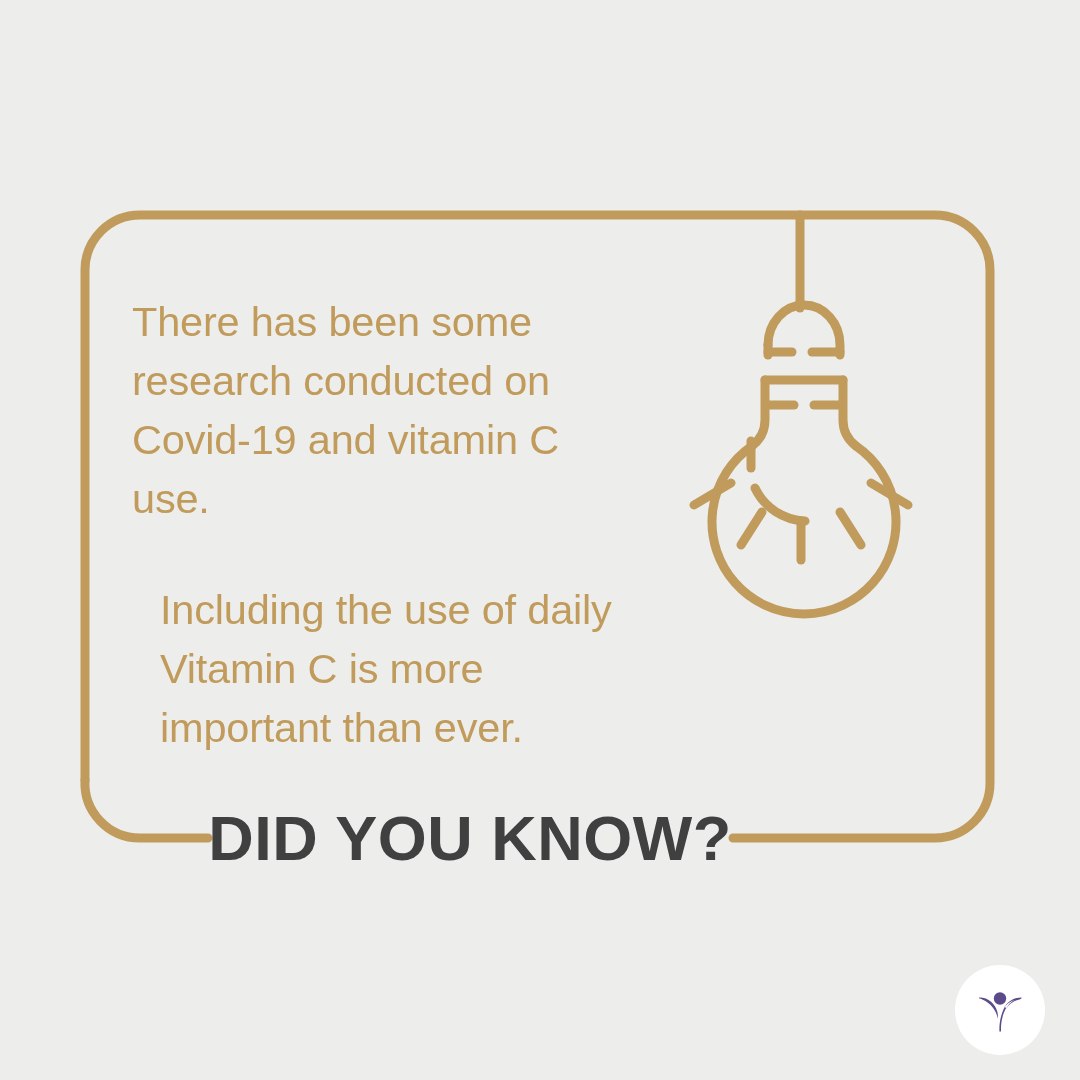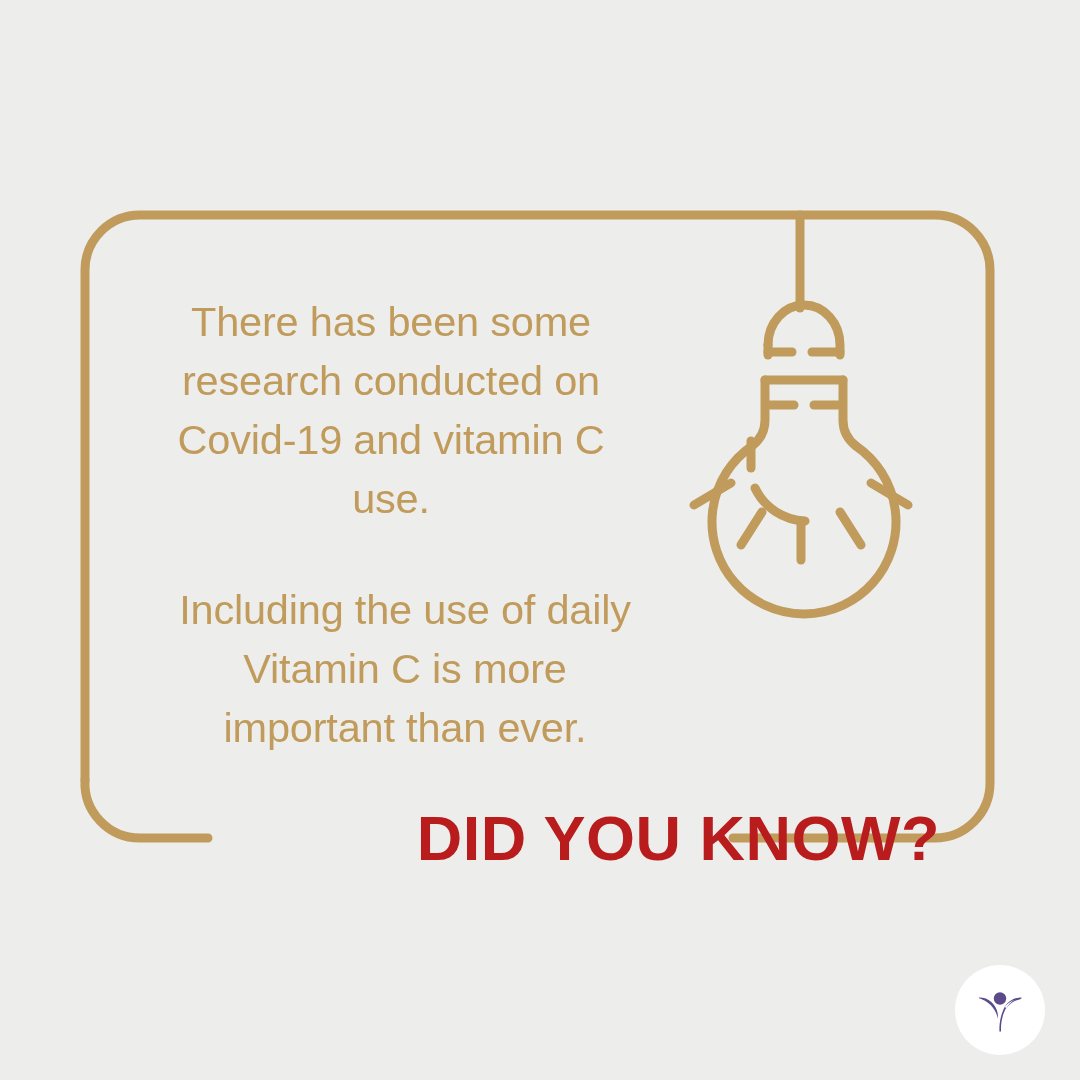--- a/index.html
+++ b/index.html
@@ -29,24 +29,23 @@
     left: 0;
     top: 0;
     width: 1080px;
     height: 1080px;
     pointer-events: none;
   }
 
   
   .copy-block {
     position: absolute;
-    left: 146px;
+    left: 132px;
     top: 292px;
     width: 490px;
-    text-align: center;
   }
   .paragraph {
     color: #C09B5B;
     font-family: "Liberation Sans", sans-serif;
     font-size: 41.5px;
     line-height: 59px;
     font-weight: 400;
     letter-spacing: -0.2px;
     margin: 0;
     white-space: pre-line;
@@ -55,22 +54,22 @@
     margin-top: 52px;
     margin-left: 28px;
   }
 
   
   .headline {
     position: absolute;
     left: 0;
     top: 802px;
     width: 940px;
-    text-align: right;
-    color: #b91c1c;
+    text-align: center;
+    color: #404040;
     font-family: "Liberation Sans Narrow", "Liberation Sans", sans-serif;
     font-size: 63px;
     font-weight: 700;
     letter-spacing: 0.5px;
     line-height: 72px;
     white-space: nowrap;
   }
 
   
   .logo-badge {

